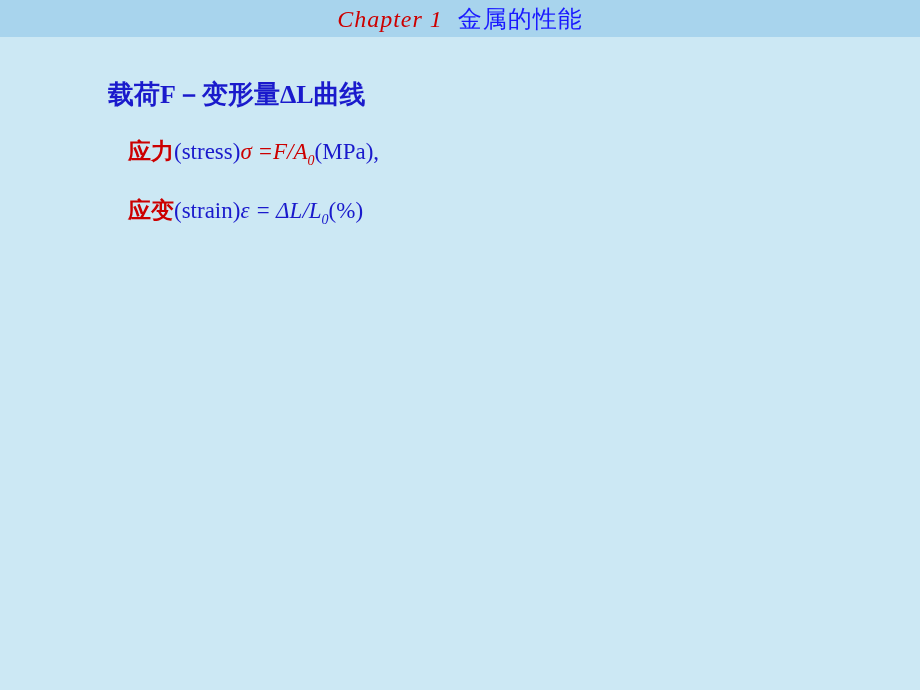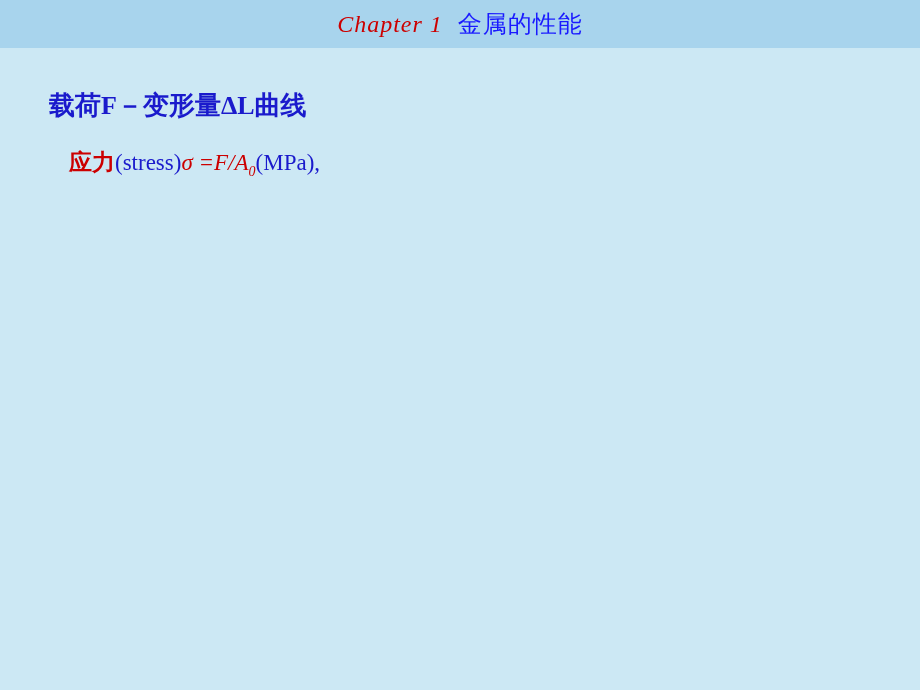--- a/index.html
+++ b/index.html
@@ -11,21 +11,21 @@
     body {
       width: 920px;
       height: 690px;
       background-color: #cce8f4;
       font-family: "SimSun", "STSong", "Microsoft YaHei", serif;
       overflow: hidden;
     }
 
     .header {
       width: 100%;
-      height: 48px;
+      height: 37px;
       background-color: #a8d4ed;
       display: flex;
       align-items: center;
       justify-content: center;
     }
 
     .header-title {
       font-size: 24px;
       color: #cc0000;
       font-family: "Times New Roman", "SimSun", serif;
@@ -37,21 +37,21 @@
       color: #cc0000;
       font-style: italic;
     }
 
     .header-title .chapter-cn {
       color: #1a1aff;
       margin-left: 8px;
     }
 
     .content {
-      padding: 40px 120px 40px 49px;
+      padding: 40px 120px 40px 108px;
     }
 
     .line1 {
       font-size: 26px;
       color: #1a1acc;
       margin-bottom: 24px;
       font-weight: bold;
     }
 
     .line2 {
@@ -120,15 +120,18 @@
 </div>
 
 <div class="content">
 
   <div class="line1">载荷F－变形量ΔL曲线</div>
 
   <div class="line2">
     <span class="stress-keyword">应力</span><span class="normal-text">(stress)</span><span class="red-italic">σ =F/A<span class="subscript">0</span></span><span class="normal-text">(MPa),</span>
   </div>
 
+  <div class="line3">
+    <span class="strain-keyword">应变</span><span class="normal-text">(strain)</span><span class="blue-italic">ε = ΔL/L<span class="subscript">0</span></span><span class="normal-text">(%)</span>
+  </div>
 
 
 </div>
 
 </body></html>

